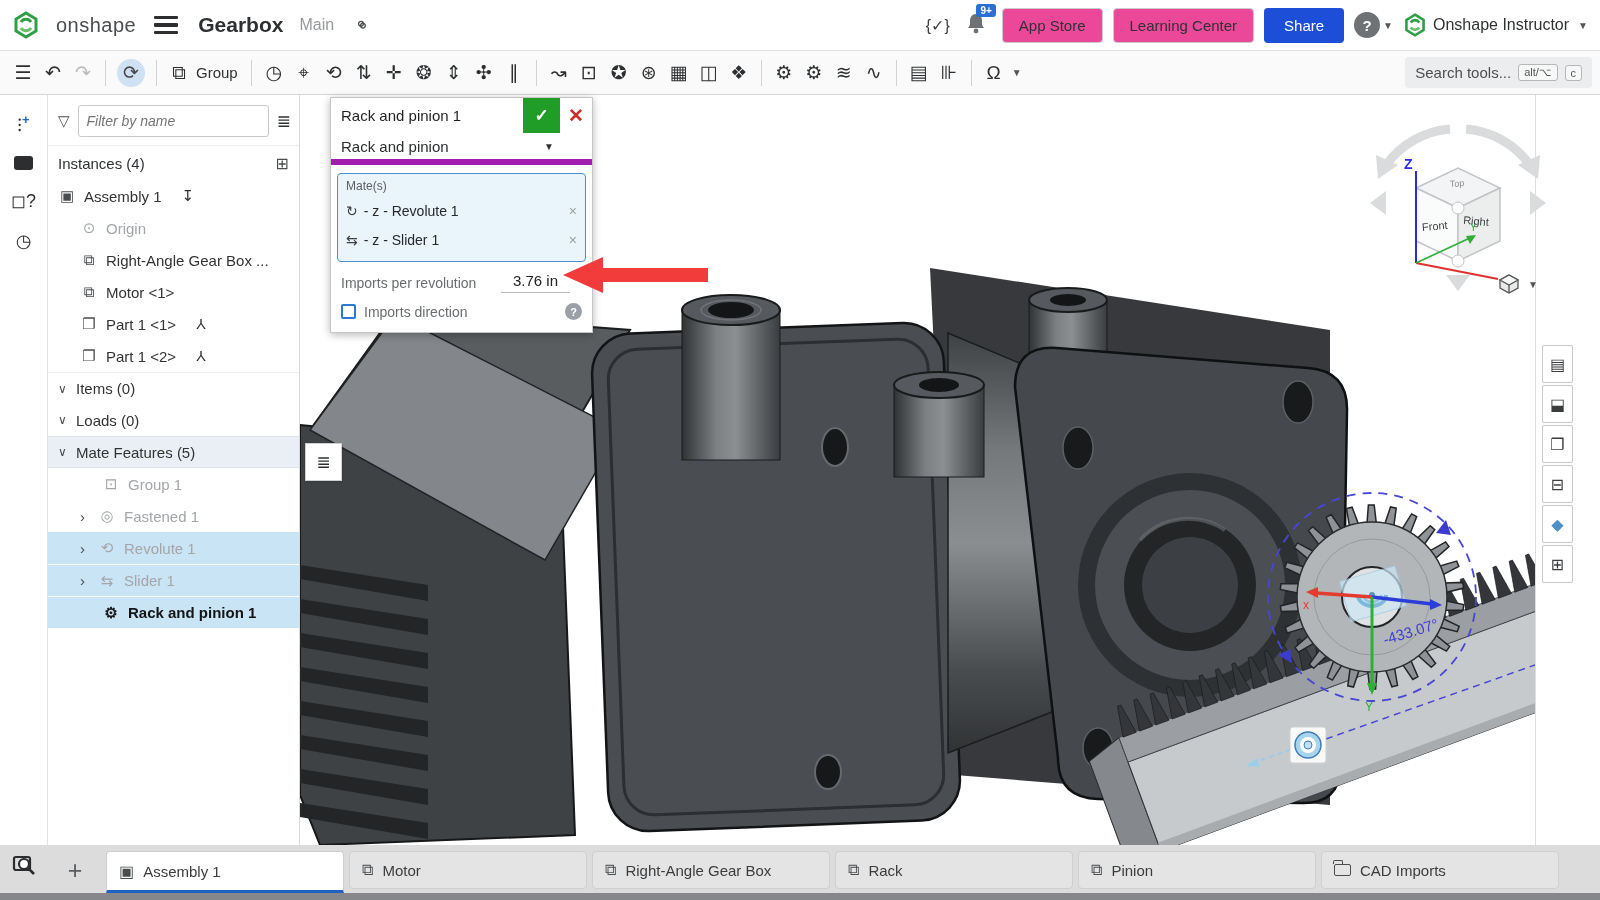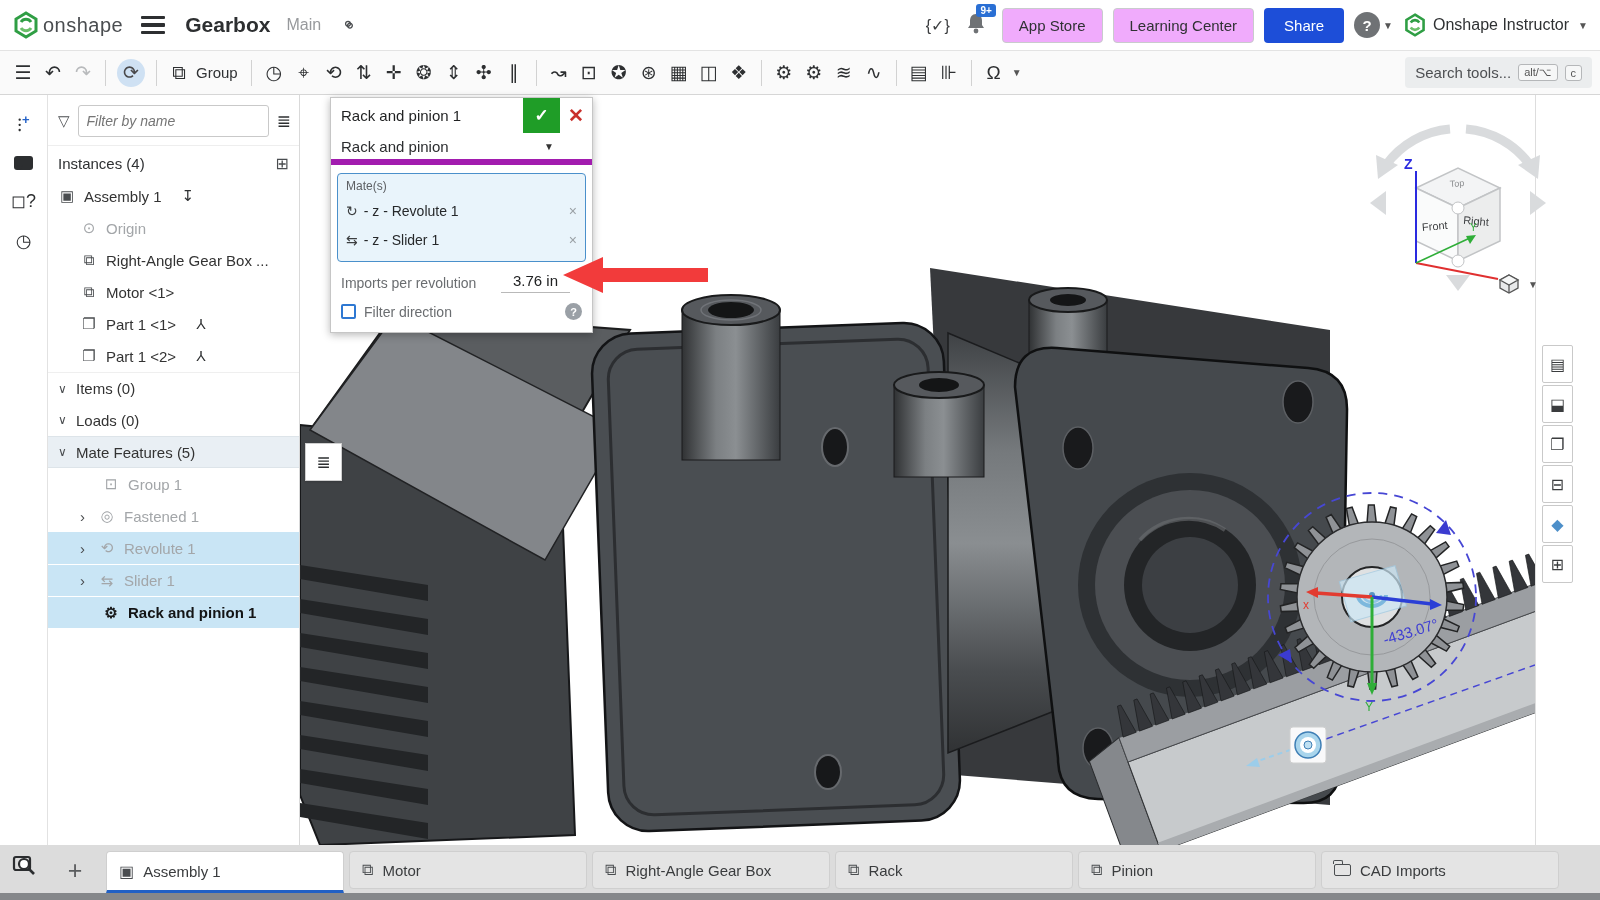--- a/index.html
+++ b/index.html
@@ -2,32 +2,32 @@
 <html><head>
 <meta charset="utf-8">
 <style>
   *{box-sizing:border-box;margin:0;padding:0}
   html,body{width:1600px;height:900px}
   body{font-family:"Liberation Sans",sans-serif;background:#fff;overflow:hidden;color:#333}
   #app{position:relative;width:1600px;height:900px;display:flex;flex-direction:column}
 
   
   #header{height:50px;display:flex;align-items:center;padding:0 12px;background:#fff;gap:10px;flex:0 0 auto}
-  .logo-wrap{display:flex;align-items:center;gap:3px}
+  .logo-wrap{display:flex;align-items:center;gap:16px}
   .wordmark{font-size:20px;color:#4a4d50;letter-spacing:.5px}
   .hamburger{width:24px;display:flex;flex-direction:column;gap:4px;margin:0 8px;cursor:pointer}
   .hamburger i{height:3.5px;background:#2d2f31;border-radius:1px;display:block}
   .doc-title{font-size:21px;font-weight:bold;color:#2d2f31;margin-left:2px}
   .doc-branch{font-size:16px;color:#97999c;margin-left:6px}
   .link-glyph{font-size:18px;color:#4a4d50;transform:rotate(45deg);display:inline-block;margin-left:10px}
   #header .spacer{flex:1}
   .code-icon{font-size:16px;color:#3c3e40}
   .bell-wrap{position:relative;margin:0 6px}
   .badge{position:absolute;top:-8px;right:-10px;background:#2a6fd4;color:#fff;font-size:10px;font-weight:bold;padding:1px 4px;border-radius:3px}
-  .hdr-btn{border:1px solid #c9cbcd;border-radius:4px;background:#f0abfc;padding:8px 16px;font-size:15px;color:#2f3133;cursor:pointer}
+  .hdr-btn{border:1px solid #c9cbcd;border-radius:4px;background:#ec4899;padding:8px 16px;font-size:15px;color:#2f3133;cursor:pointer}
   .share-btn{background:#1d4ed8;border:none;color:#fff;padding:9px 20px;border-radius:4px;font-size:15px;cursor:pointer}
   .help-circle{width:26px;height:26px;border-radius:50%;background:#6f7275;color:#fff;font-weight:bold;font-size:15px;display:flex;align-items:center;justify-content:center}
   .caret{font-size:10px;color:#555;margin-left:3px}
   .account{display:flex;align-items:center;gap:6px;font-size:16px;color:#2f3133}
 
   
   #toolbar{height:45px;background:#fafafa;border-top:1px solid #e3e3e3;border-bottom:1px solid #d6d6d6;display:flex;align-items:center;padding:0 8px;flex:0 0 auto}
   .tbi{width:30px;height:30px;display:flex;align-items:center;justify-content:center;font-size:19px;color:#2d2f31;cursor:pointer;flex:0 0 auto}
   .tbi.disabled{color:#b8babc}
   .tbi.update{background:#cfe1f3;border-radius:50%;width:28px;height:28px;color:#49484a;margin:0 4px}
@@ -502,21 +502,21 @@
             <span>- z - Slider 1</span>
             <span class="mx">×</span>
           </div>
         </div>
         <div class="dist-row">
           <span>Imports per revolution</span>
           <span class="dist-val">3.76 in</span>
         </div>
         <div class="rev-row">
           <span class="cbox"></span>
-          <span>Filter direction</span>
+          <span>Imports direction</span>
           <span class="qhelp">?</span>
         </div>
       </div>
 
       <svg id="red-arrow" width="145" height="36" viewBox="0 0 145 36">
         <polygon points="0,18 40,0 40,11 145,11 145,25 40,25 40,36" fill="#f23b3b"></polygon>
       </svg>
     </div>
 
     <div id="right-strip">

